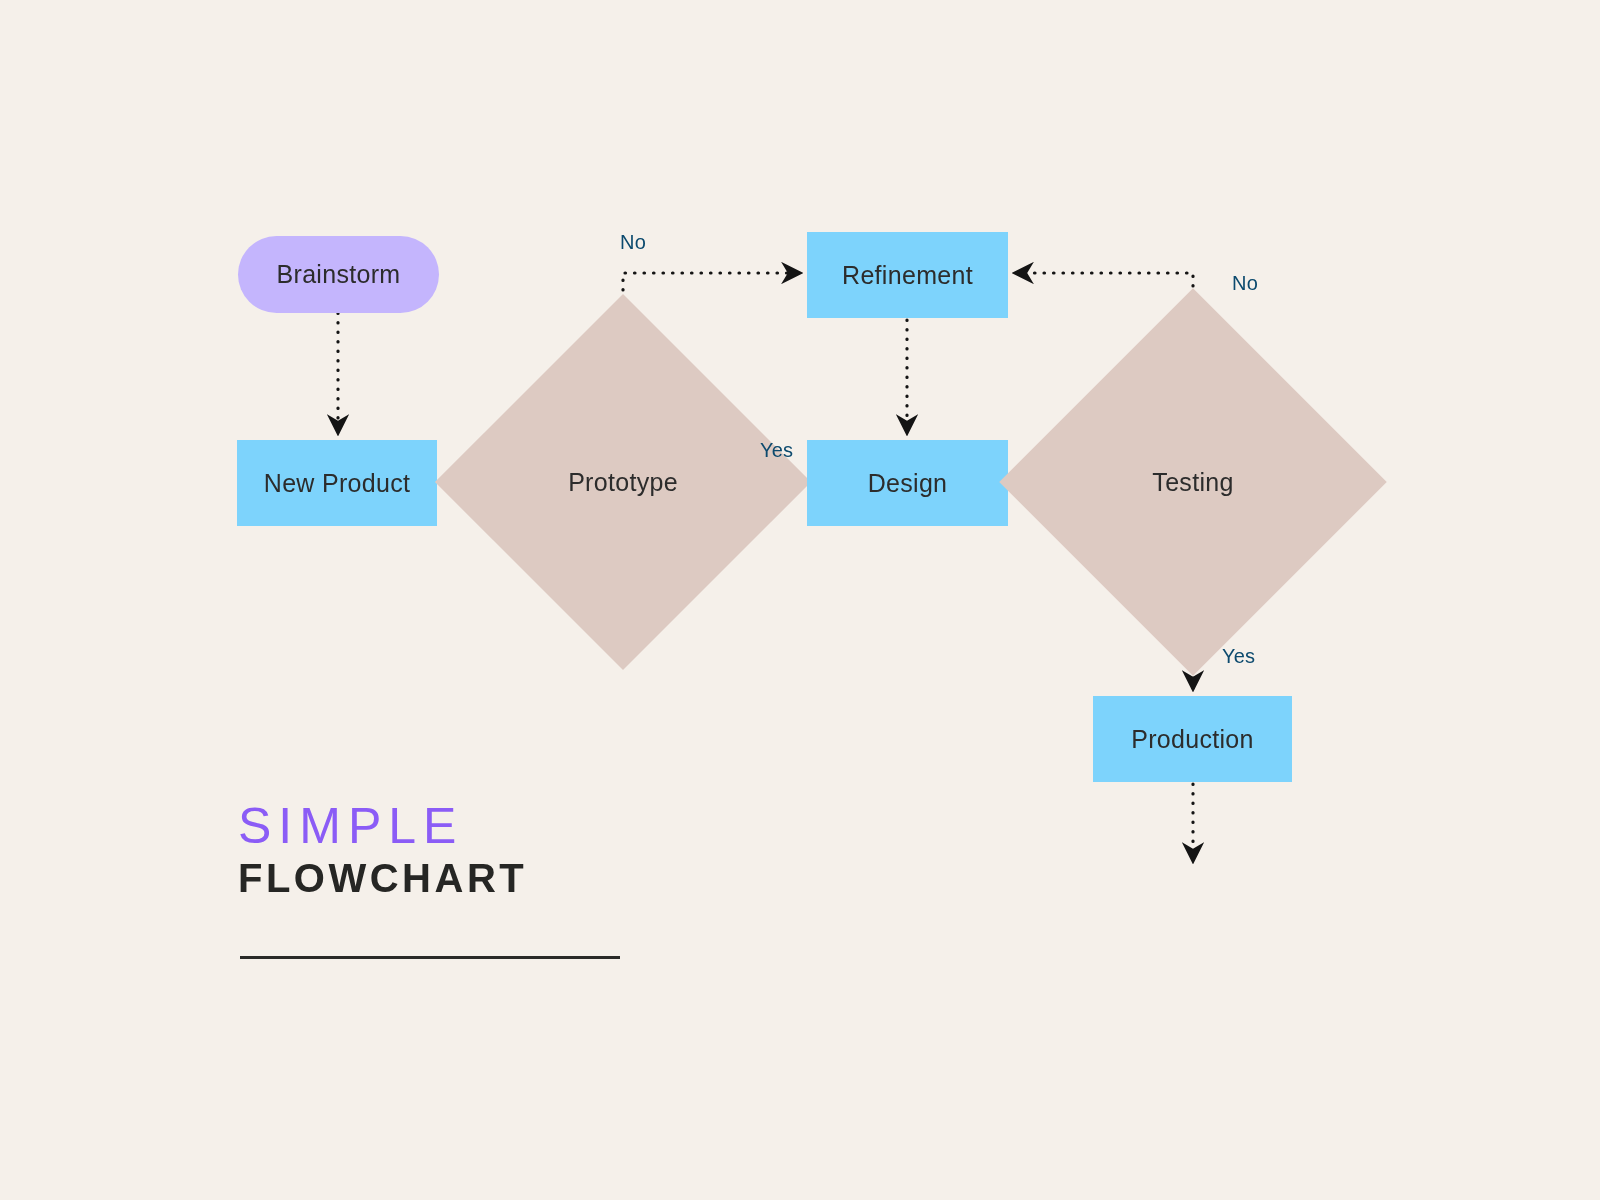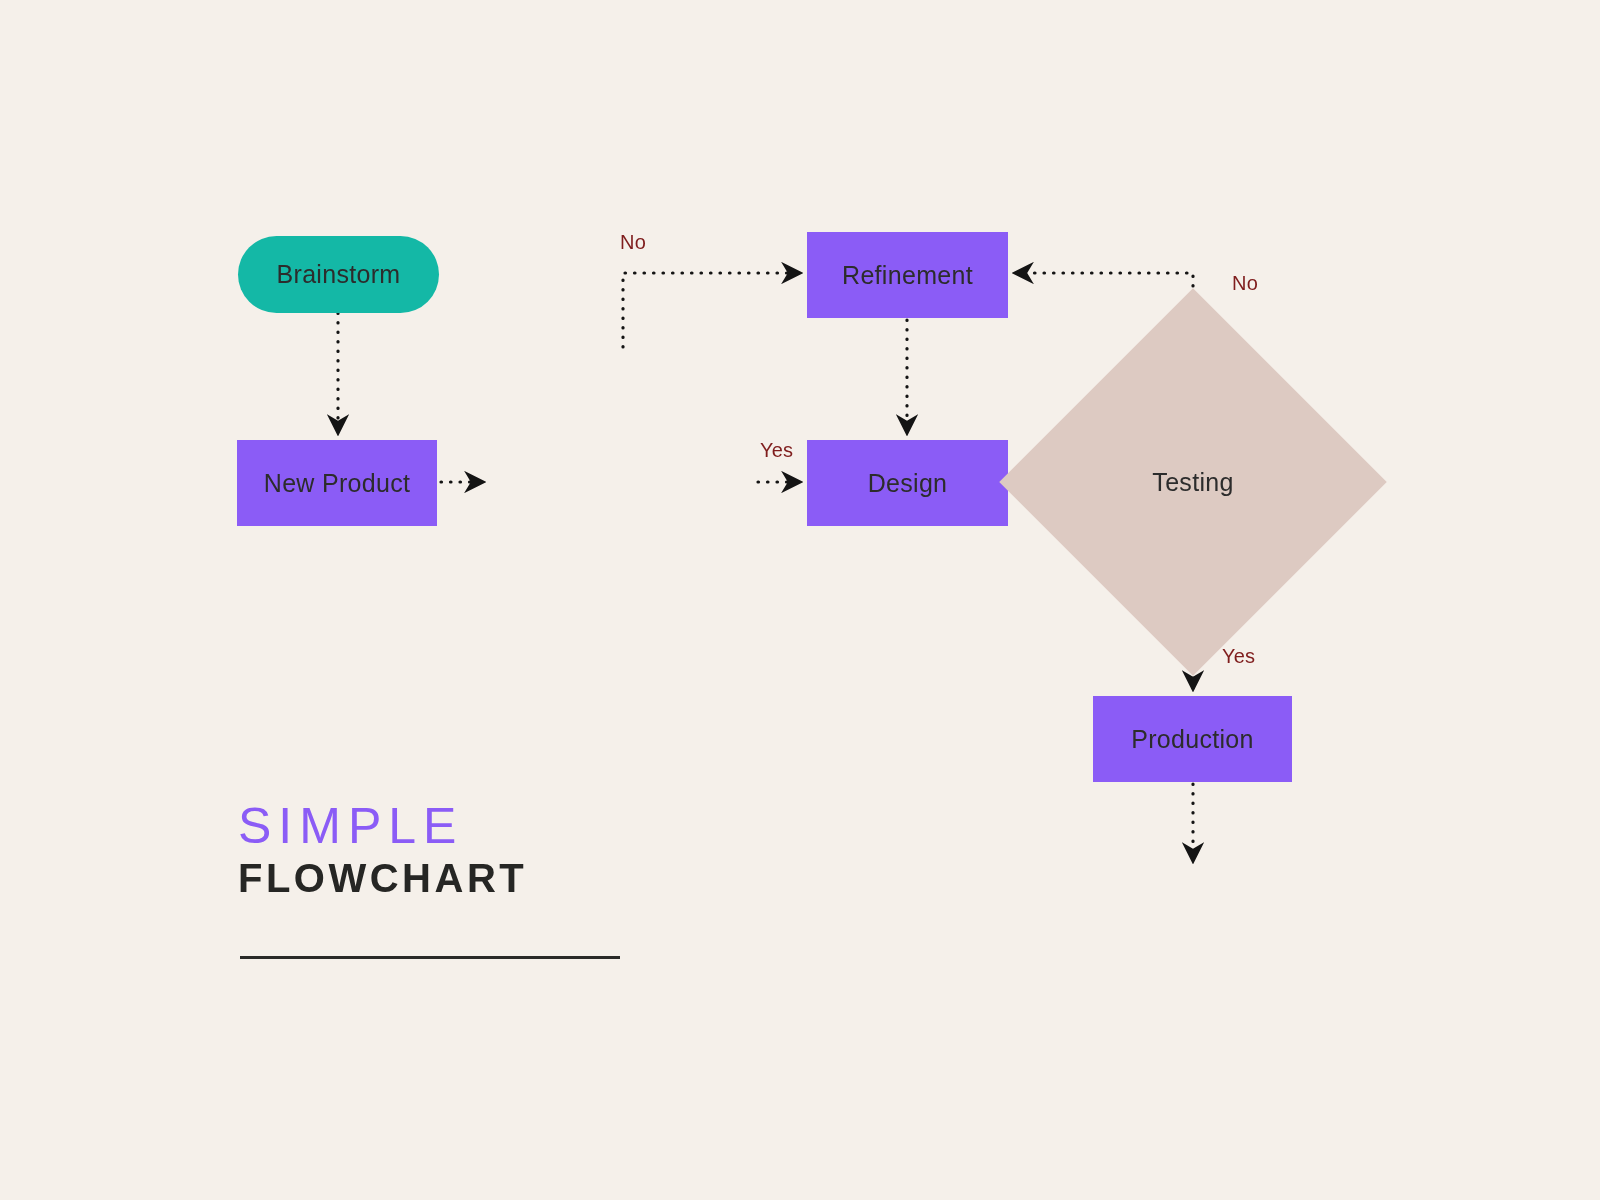--- a/index.html
+++ b/index.html
@@ -33,40 +33,40 @@
     align-items: center;
     justify-content: center;
     box-sizing: border-box;
     color: #2c2c2c;
     font-size: 25px;
     font-weight: 400;
     letter-spacing: 0.3px;
     line-height: 1;
     text-align: center;
   }
-  .node-rect   { background: #8b5cf6; }
-  .node-pill   { background: #14b8a6; border-radius: 999px; }
+  .node-rect   { background: #7dd3fc; }
+  .node-pill   { background: #c4b5fd; border-radius: 999px; }
   .node-diamond{ background: #ddcac2; }
   .diamond-shape {
     position: absolute;
     left: 0; top: 0;
     width: 100%; height: 100%;
     background: #ddcac2;
     transform: rotate(45deg);
   }
   .node-diamond {
     background: transparent;
   }
   .node-diamond .label {
     position: relative;
     z-index: 2;
   }
   .edge-label {
     position: absolute;
-    color: #7f1d1d;
+    color: #0c4a6e;
     font-size: 20px;
     font-weight: 400;
     letter-spacing: 0.2px;
     line-height: 1;
     white-space: nowrap;
   }
   #title-block {
     position: absolute;
     left: 238px;
     top: 800px;
@@ -131,20 +131,24 @@
   </svg>
 
   <div class="node node-pill" style="left:238px; top:236px; width:201px; height:77px;">
     <span class="label">Brainstorm</span>
   </div>
 
   <div class="node node-rect" style="left:237px; top:440px; width:200px; height:86px;">
     <span class="label">New Product</span>
   </div>
 
+  <div class="node node-diamond" style="left:490px; top:349px; width:266px; height:266px;">
+    <span class="diamond-shape"></span>
+    <span class="label">Prototype</span>
+  </div>
 
   <div class="node node-rect" style="left:807px; top:232px; width:201px; height:86px;">
     <span class="label">Refinement</span>
   </div>
 
   <div class="node node-rect" style="left:807px; top:440px; width:201px; height:86px;">
     <span class="label">Design</span>
   </div>
 
   <div class="node node-diamond" style="left:1056px; top:345px; width:274px; height:274px;">

